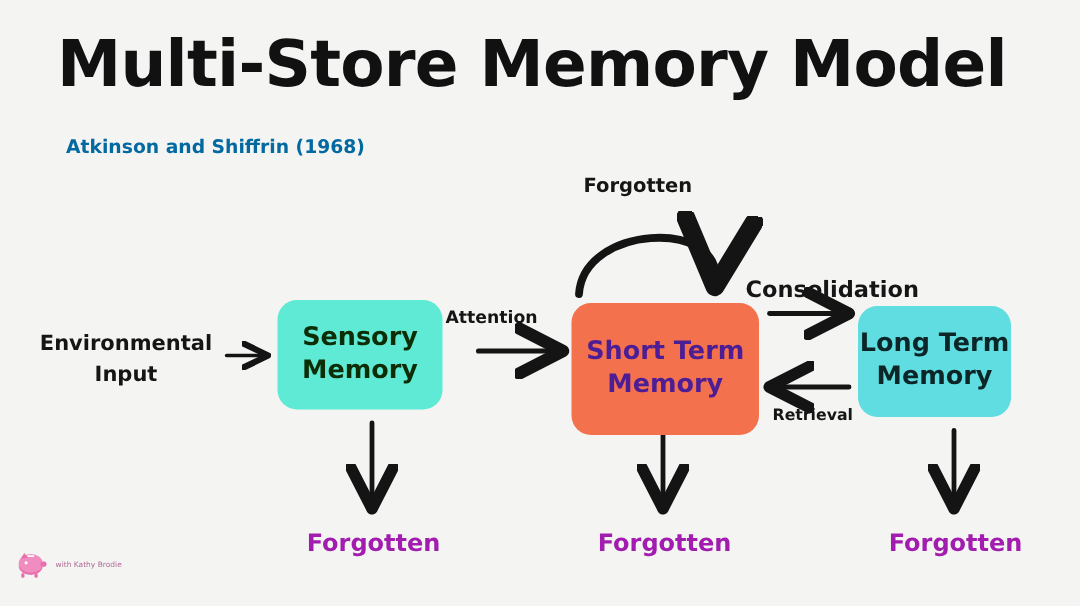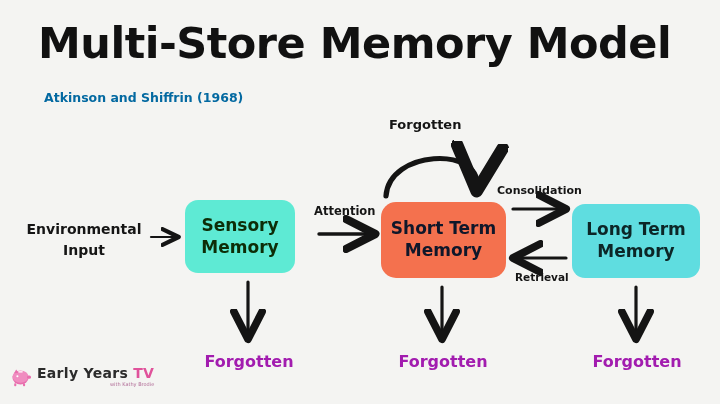--- a/index.html
+++ b/index.html
@@ -58,58 +58,57 @@
     box-sizing: border-box;
   }
   #box-sensory {
     left: 185px; top: 200px;
     width: 110px; height: 73px;
     background: #5eead4;
     color: #0d2d07;
   }
   #box-stm {
     left: 381px; top: 202px;
-    width: 125px; height: 76px;
+    width: 125px; height: 88px;
     background: #f4714e;
-    color: #0f172a;
-    border-radius: 15px;
+    color: #4c1d95;
   }
   #box-ltm {
     left: 572px; top: 204px;
-    width: 128px; height: 74px;
+    width: 102px; height: 74px;
     background: #5fdde0;
     color: #0c2627;
   }
   .store-line { display: block; }
 
   
   .lbl {
     font-weight: bold;
     color: #151515;
     white-space: nowrap;
   }
   #lbl-env {
     left: 16px; top: 219px;
     font-size: 14px;
     line-height: 1.5;
     text-align: center;
     width: 136px;
     white-space: normal;
   }
   #lbl-attention {
-    left: 314px; top: 204px;
+    left: 297px; top: 204px;
     font-size: 11.5px;
   }
   #lbl-rehearsal {
     left: 389px; top: 117px;
     font-size: 13px;
   }
   #lbl-consolidation {
     left: 497px; top: 184px;
-    font-size: 11px;
+    font-size: 15px;
   }
   #lbl-retrieval {
     left: 515px; top: 271px;
     font-size: 10.5px;
     text-align: right;
   }
   .lbl-forgotten {
     font-size: 16px;
     font-weight: bold;
     color: #a21caf;
@@ -232,18 +231,17 @@
       <ellipse cx="10.5" cy="11" rx="8" ry="6.4" fill="#e86fae"></ellipse>
       <ellipse cx="10.5" cy="9.6" rx="8" ry="6.2" fill="#f08cc0"></ellipse>
       <path d="M4,6.2 L6.2,2.6 L8.6,6.0 Z" fill="#e86fae"></path>
       <rect x="17" y="8.4" width="4" height="3.4" rx="1.5" fill="#e86fae"></rect>
       <circle cx="7.4" cy="9.2" r="1.05" fill="#ffffff"></circle>
       <rect x="4.2" y="16.2" width="2.1" height="3" rx="0.8" fill="#e86fae"></rect>
       <rect x="13" y="16.2" width="2.1" height="3" rx="0.8" fill="#e86fae"></rect>
       <rect x="8.2" y="4.2" width="4.6" height="1.2" rx="0.6" fill="#ffffff"></rect>
     </svg>
     <span id="logo-textwrap">
-      <span id="logo-main"><span>Early Years </span><span id="logo-tv">TV</span></span>
       <span id="logo-tag">with Kathy Brodie</span>
     </span>
   </div>
 
 </div>
 
 </body></html>

